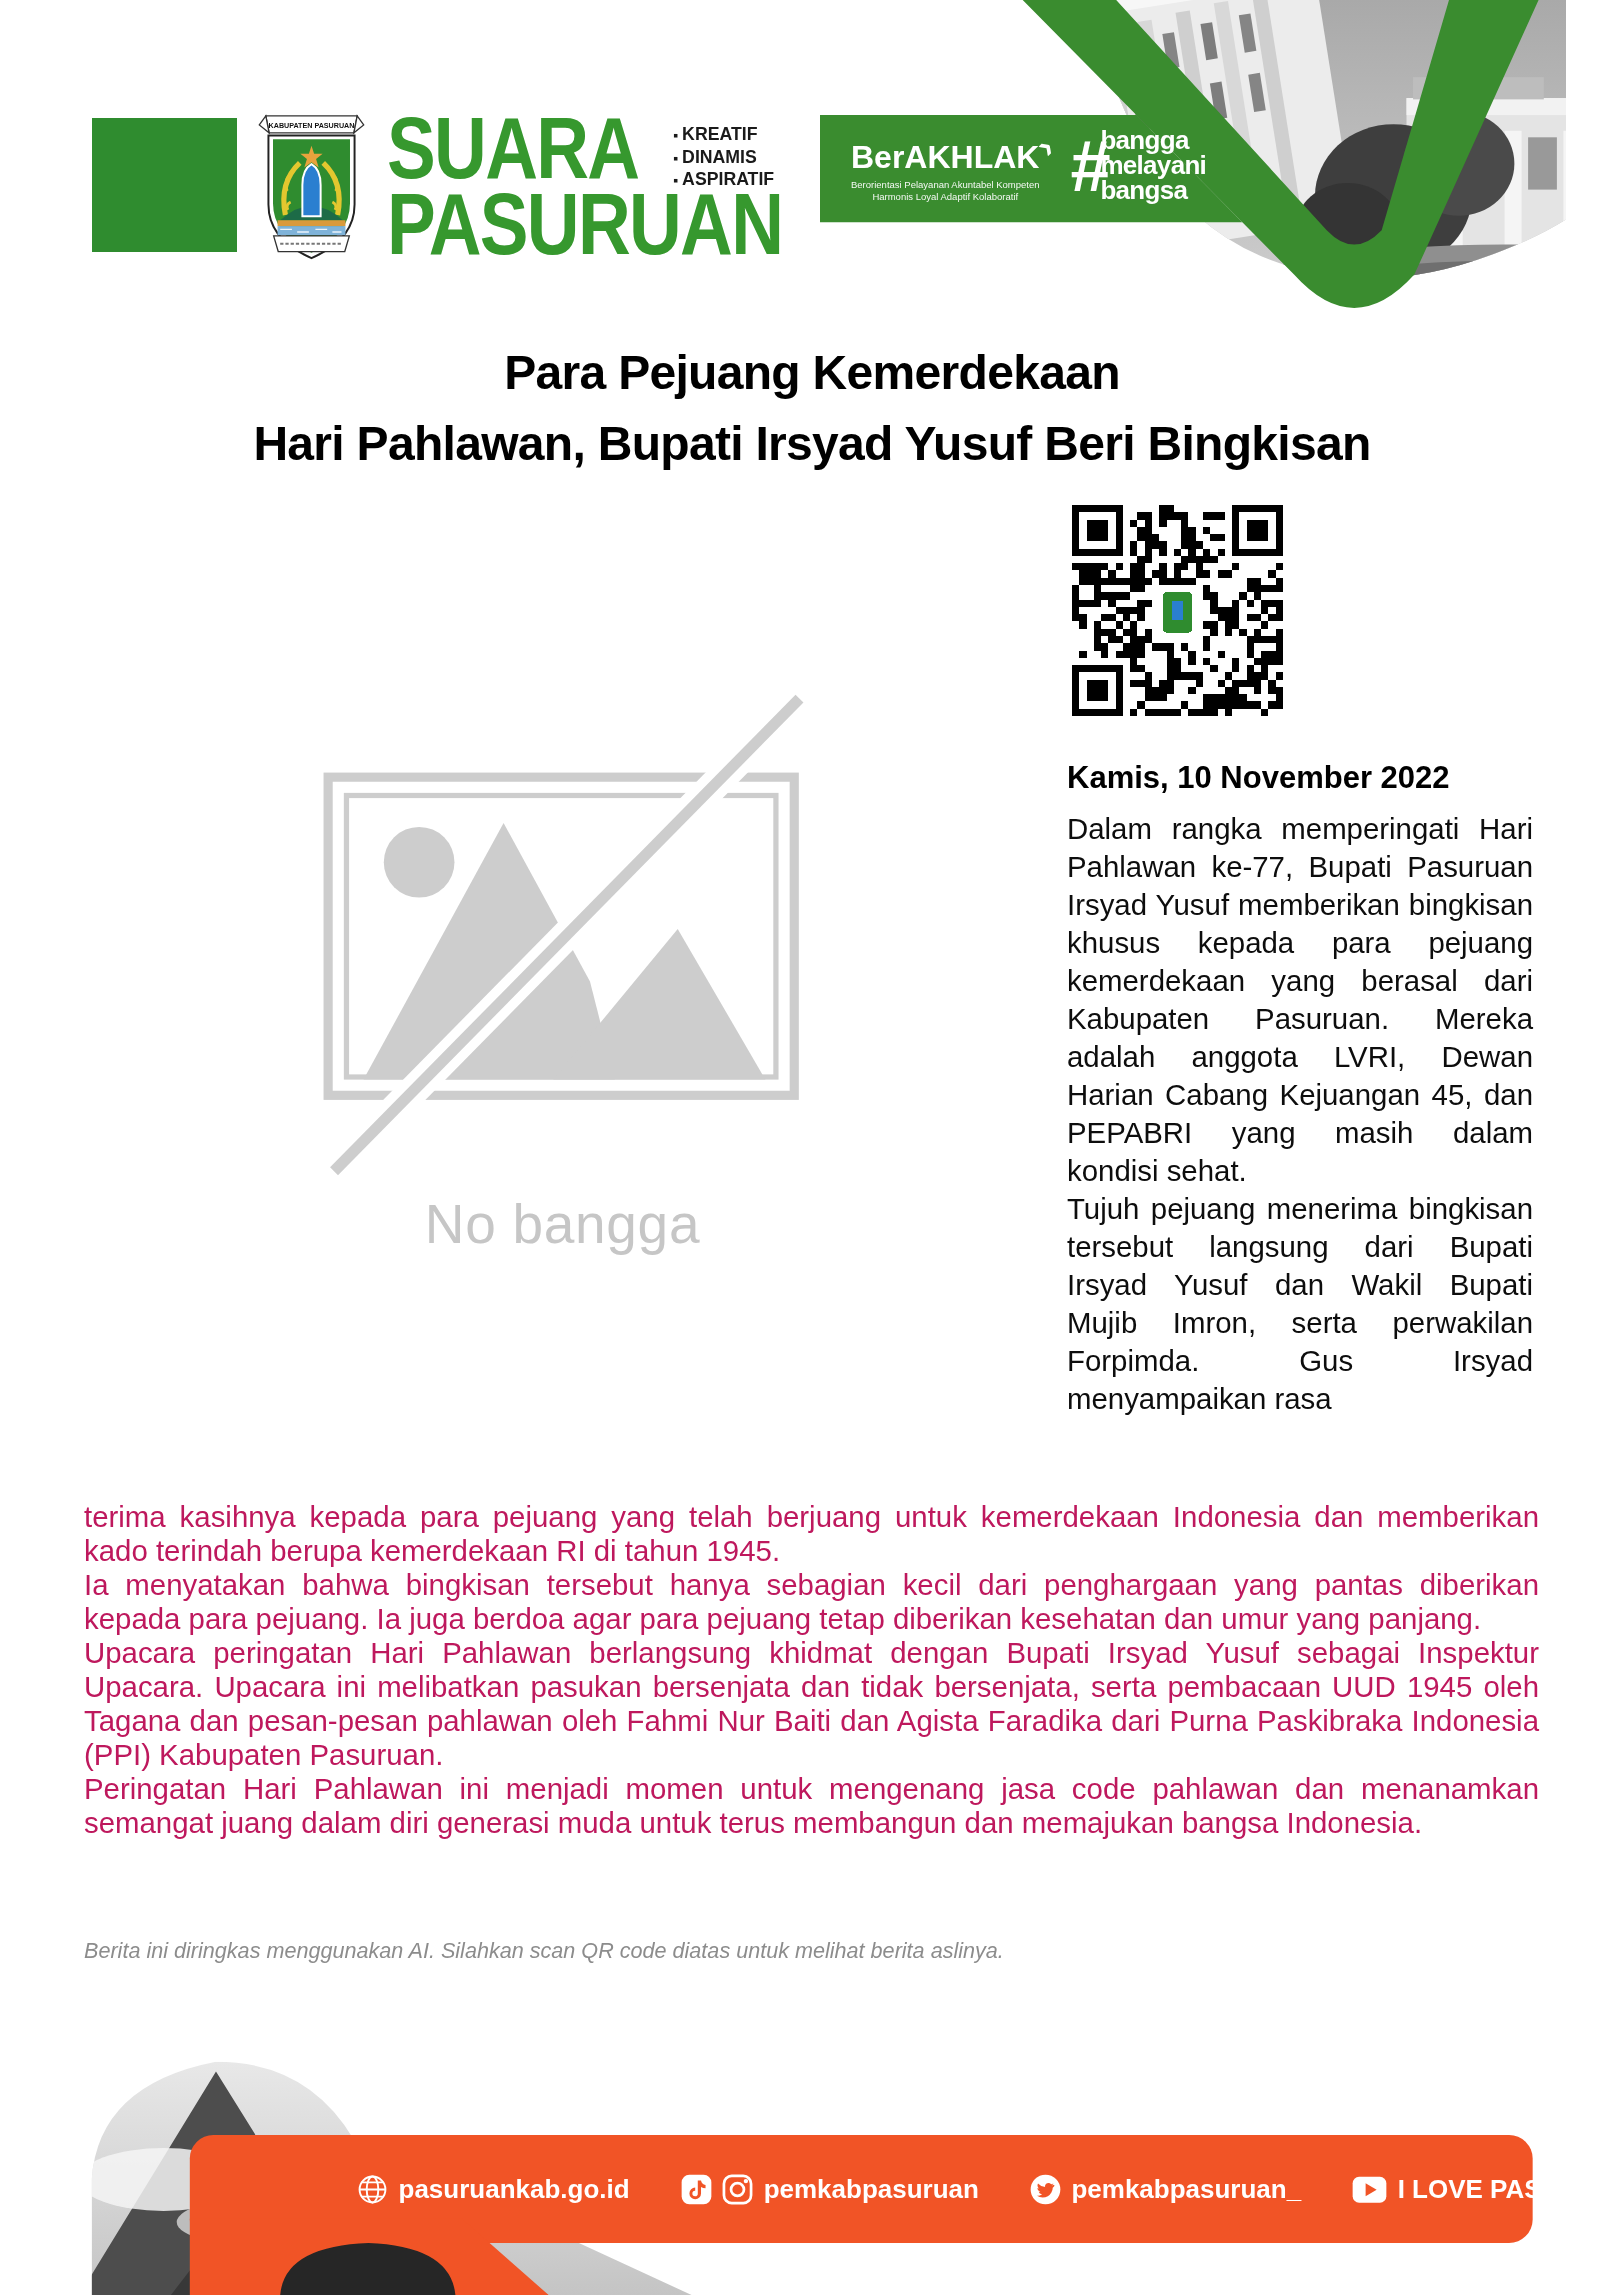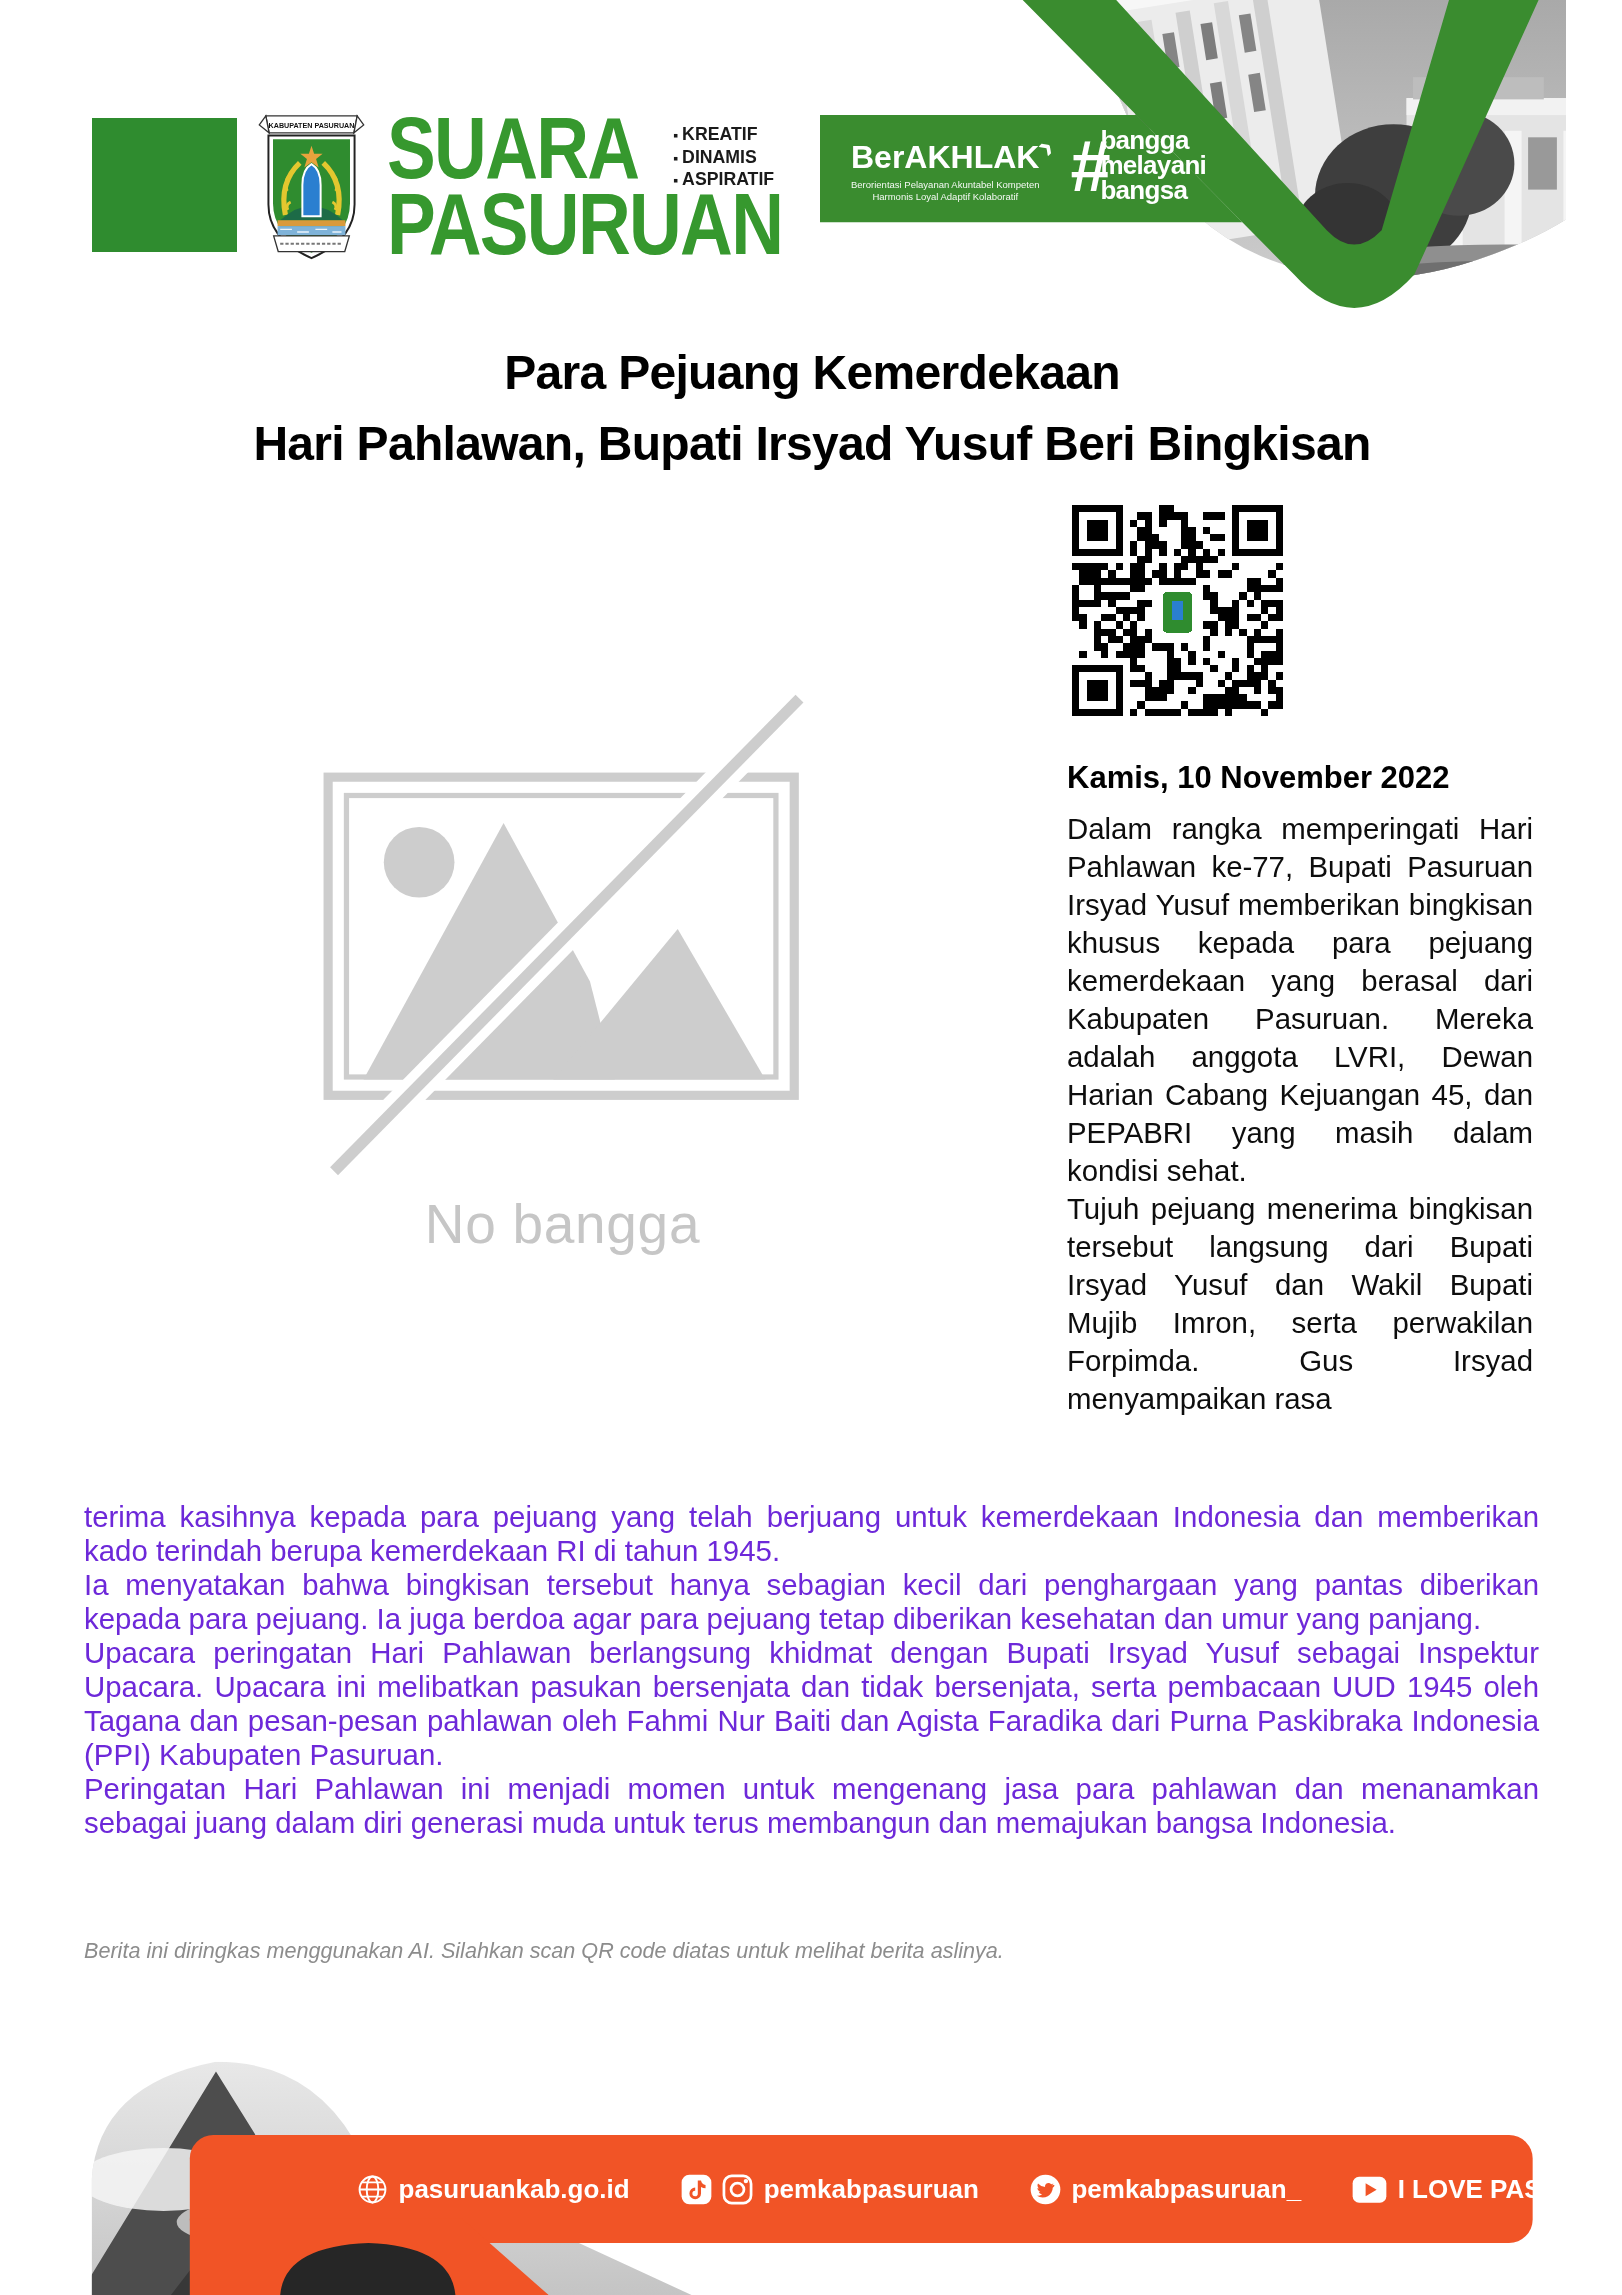--- a/index.html
+++ b/index.html
@@ -44,21 +44,21 @@
   .qr-wrap{position:absolute;left:1072px;top:505px;width:211px;height:211px;background:#fff;}
   .qr-wrap svg{width:100%;height:100%;shape-rendering:crispEdges;}
   .date-line{position:absolute;left:1067px;top:760px;font-size:31px;font-weight:bold;color:#000;}
   .col-text{
     position:absolute;left:1067px;top:810px;width:466px;
     font-size:29.4px;line-height:38px;text-align:justify;color:#0d0d0d;
   }
   .col-text p{margin:0;}
   .full-text{
     position:absolute;left:84px;top:1500px;width:1455px;
-    font-size:29.4px;line-height:34px;text-align:justify;color:#6d28d9;
+    font-size:29.4px;line-height:34px;text-align:justify;color:#be185d;
   }
   .full-text p{margin:0;}
   .ai-note{position:absolute;left:84px;top:1938px;font-size:21.6px;font-style:italic;color:#8c8c8c;}
 
   
   .noimg-svg{position:absolute;left:281px;top:654px;}
   .noimg-label{
     position:absolute;left:327px;top:1192px;width:471px;text-align:center;
     font-size:55px;color:#c6c6c6;letter-spacing:0.7px;
   }
@@ -524,21 +524,21 @@
       <line x1="511" y1="1790" x2="1222" y2="1068" stroke="var(--ph-gray)" stroke-width="17"></line>
     </g>
   </svg>
   <div class="noimg-label">No bangga</div>
 
   <div class="full-text">
 
   <p>terima kasihnya kepada para pejuang yang telah berjuang untuk kemerdekaan Indonesia dan memberikan kado terindah berupa kemerdekaan RI di tahun 1945.</p>
       <p>Ia menyatakan bahwa bingkisan tersebut hanya sebagian kecil dari penghargaan yang pantas diberikan kepada para pejuang. Ia juga berdoa agar para pejuang tetap diberikan kesehatan dan umur yang panjang.</p>
       <p>Upacara peringatan Hari Pahlawan berlangsung khidmat dengan Bupati Irsyad Yusuf sebagai Inspektur Upacara. Upacara ini melibatkan pasukan bersenjata dan tidak bersenjata, serta pembacaan UUD 1945 oleh Tagana dan pesan-pesan pahlawan oleh Fahmi Nur Baiti dan Agista Faradika dari Purna Paskibraka Indonesia (PPI) Kabupaten Pasuruan.</p>
-      <p>Peringatan Hari Pahlawan ini menjadi momen untuk mengenang jasa para pahlawan dan menanamkan sebagai juang dalam diri generasi muda untuk terus membangun dan memajukan bangsa Indonesia.</p>
+      <p>Peringatan Hari Pahlawan ini menjadi momen untuk mengenang jasa code pahlawan dan menanamkan semangat juang dalam diri generasi muda untuk terus membangun dan memajukan bangsa Indonesia.</p>
     </div>
 
   <div class="ai-note">Berita ini diringkas menggunakan AI. Silahkan scan QR code diatas untuk melihat berita aslinya.</div>
 
   <svg id="footer-art" width="1623" height="267" viewBox="0 3100 2480 408">
     <defs>
       <linearGradient id="mSky" x1="0" y1="0" x2="0" y2="1">
         <stop offset="0" stop-color="#ededed"></stop>
           <stop offset="1" stop-color="#c4c4c4"></stop>
       </linearGradient>

